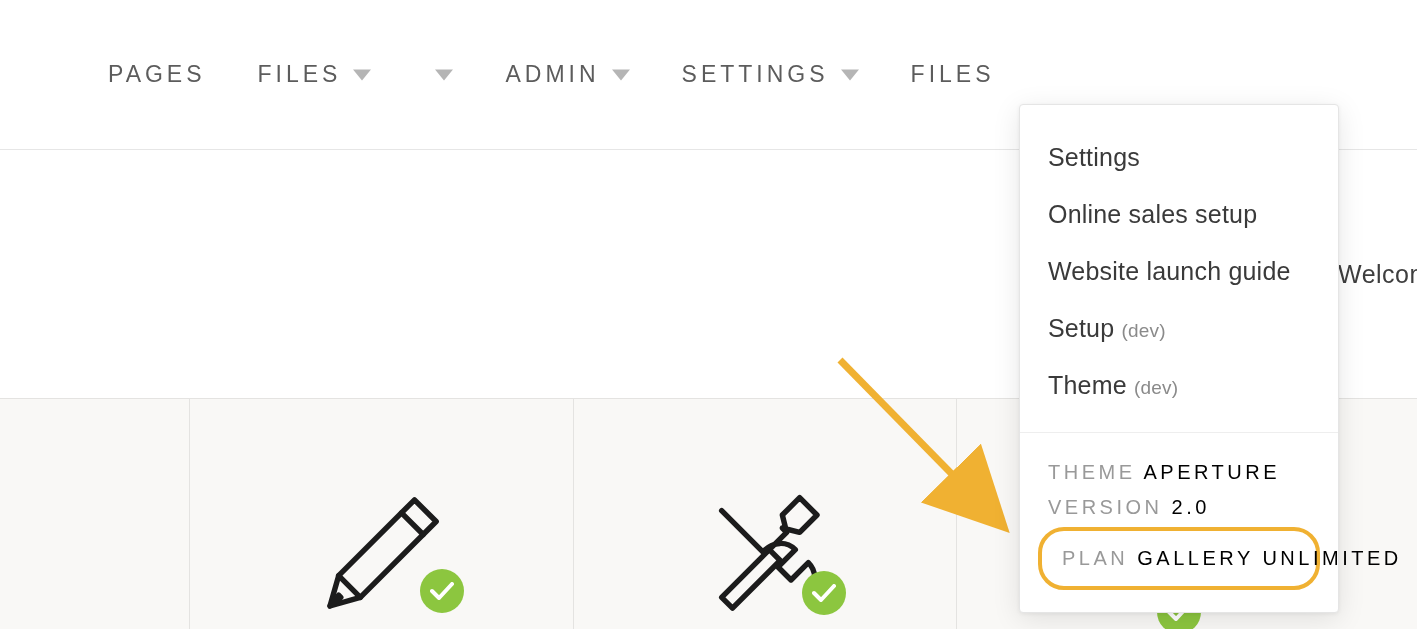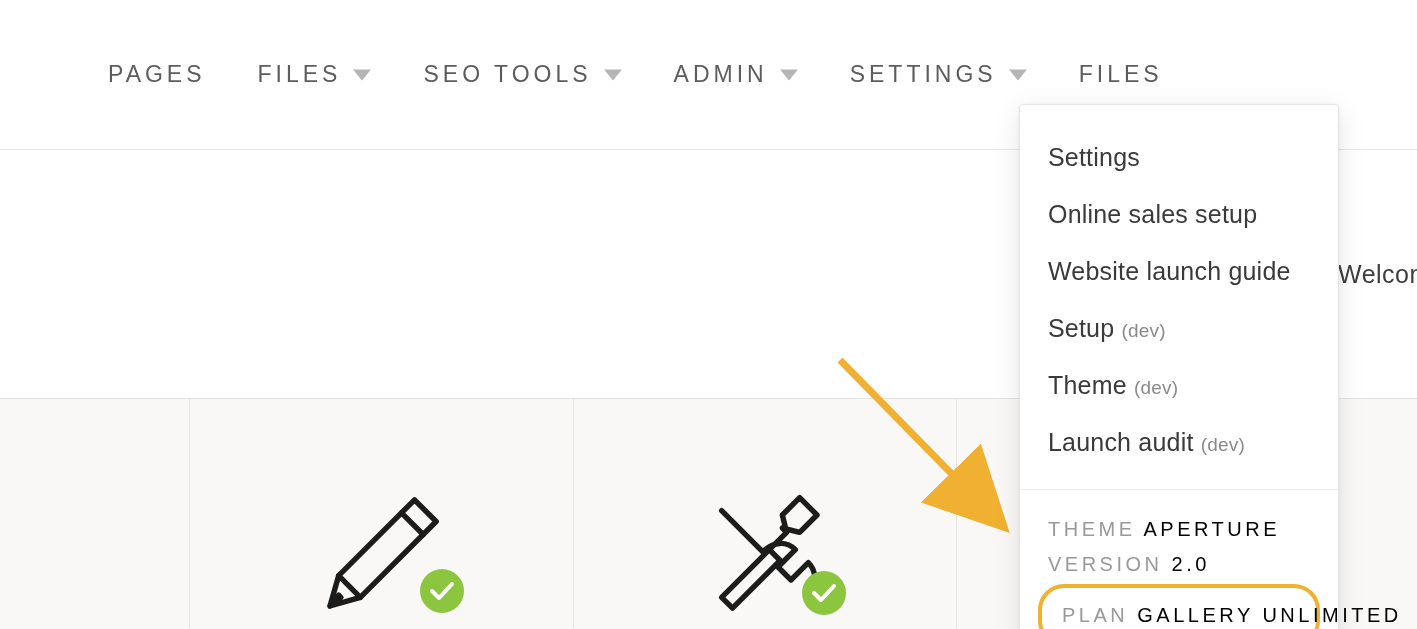--- a/index.html
+++ b/index.html
@@ -167,21 +167,20 @@
   </div>
   <div class="nav-item">
     <span>FILES</span>
     <span class="caret">
       <svg viewBox="0 0 20 12">
           <path d="M0 0 L10 12 L20 0 Z"></path>
         </svg>
     </span>
   </div>
   <div class="nav-item">
-    <span>SEO TOOLS</span>
     <span class="caret">
       <svg viewBox="0 0 20 12">
           <path d="M0 0 L10 12 L20 0 Z"></path>
         </svg>
     </span>
   </div>
   <div class="nav-item">
     <span>ADMIN</span>
     <span class="caret">
       <svg viewBox="0 0 20 12">
@@ -271,24 +270,20 @@
       <span>Website launch guide</span>
     </div>
     <div class="dd-item">
       <span>Setup</span>
       <span class="dev">(dev)</span>
     </div>
     <div class="dd-item">
       <span>Theme</span>
       <span class="dev">(dev)</span>
     </div>
-    <div class="dd-item">
-      <span>Launch audit</span>
-      <span class="dev">(dev)</span>
-    </div>
   </div>
   <div class="divider"></div>
   <div class="section-meta">
     <div class="meta-line">
       <span>THEME</span>
       <span class="val">APERTURE</span>
     </div>
     <div class="meta-line">
       <span>VERSION</span>
       <span class="val">2.0</span>

